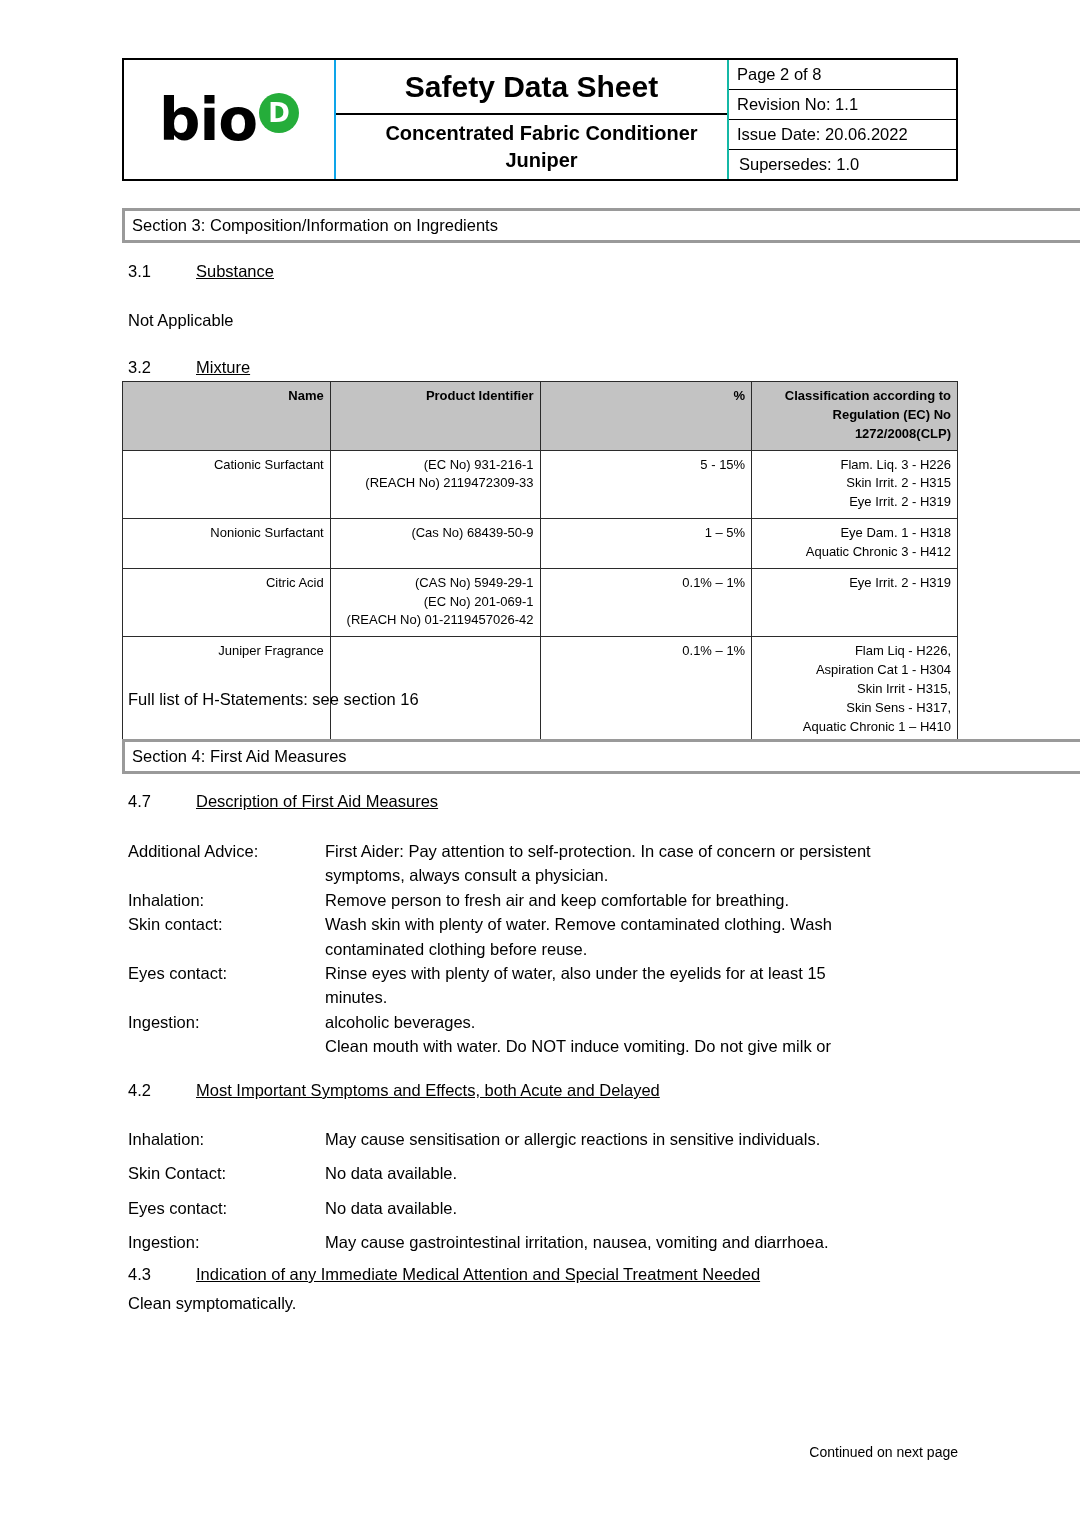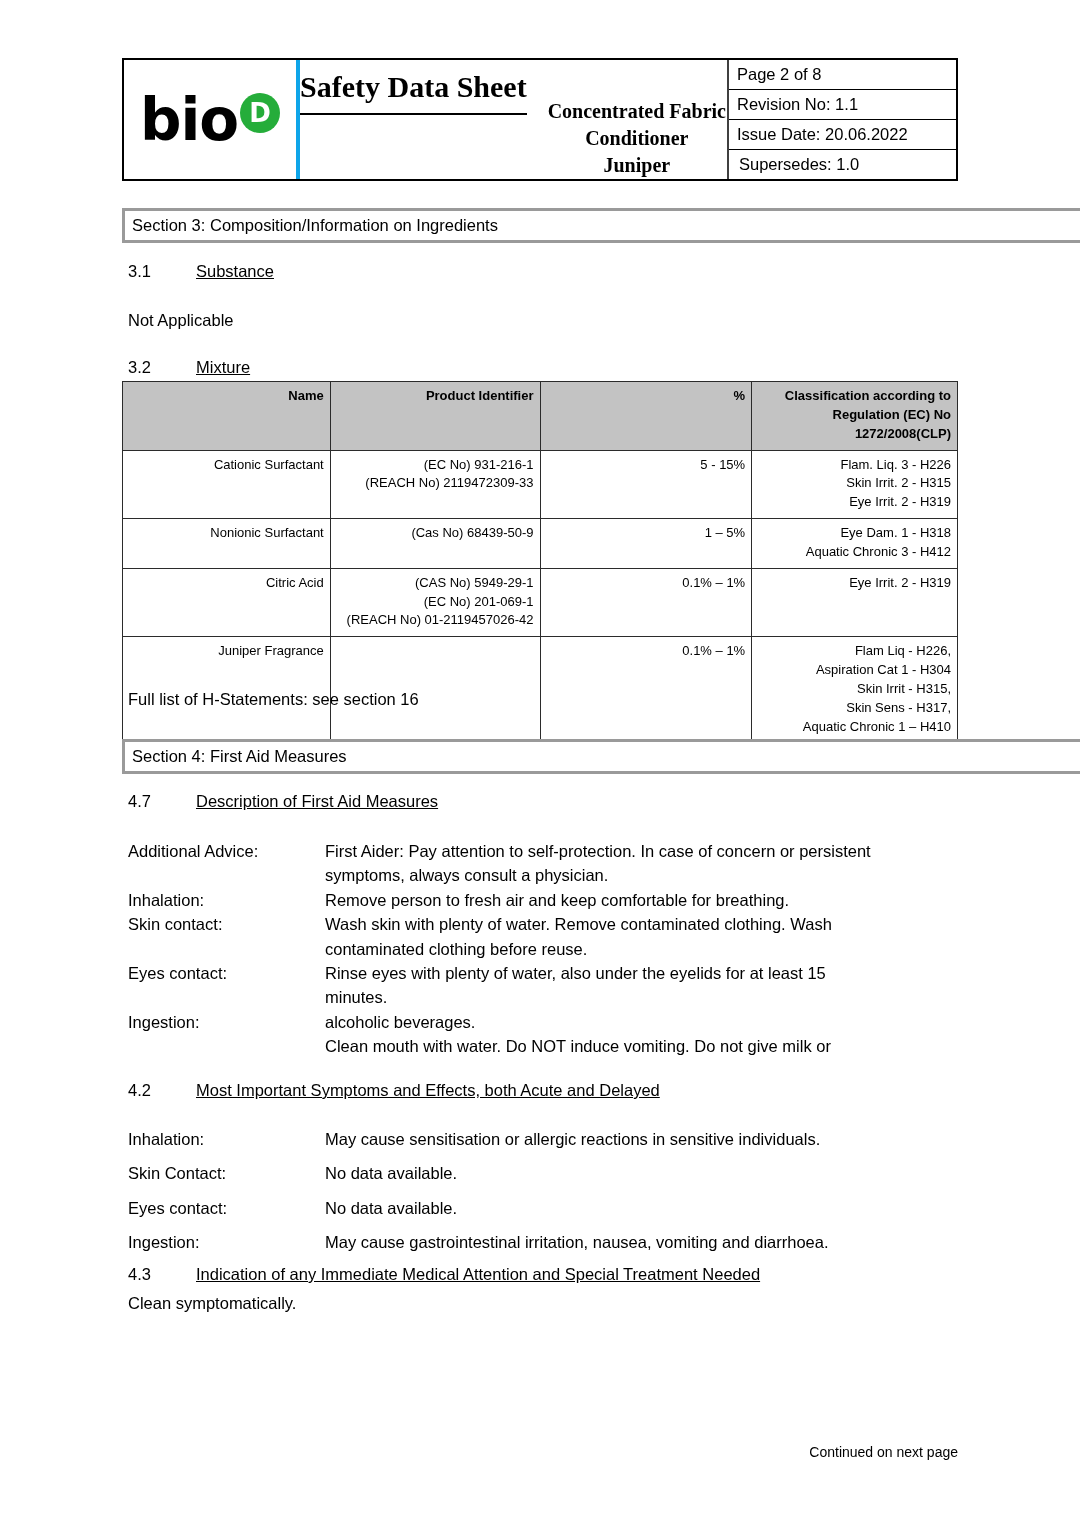--- a/index.html
+++ b/index.html
@@ -15,52 +15,51 @@
 
   .page { position:absolute; left:0; top:0; width:1080px; height:1527px; }
 
   
   .hdr {
     position:absolute; left:122px; top:58px; width:836px; height:123px;
     border:2px solid #000; border-collapse:collapse;
     display:flex;
   }
   .hdr-logo {
-    width:176px; border-right:4px solid #0ea5e9;
+    width:212px; border-right:2px solid #0ea5e9;
     display:flex; align-items:center; justify-content:center;
   }
   .logo-wrap { display:flex; align-items:center; }
   .logo-bio {
     font-family:"DejaVu Sans", sans-serif;
     font-weight:bold; font-size:58px; letter-spacing:-1px;
     line-height:1; color:#000;
   }
   .logo-dot {
     width:40px; height:40px; border-radius:50%;
     background:#25ad3a; color:#fff;
     display:flex; align-items:center; justify-content:center;
     font-family:"DejaVu Sans", sans-serif;
     font-weight:bold; font-size:26px; line-height:1;
     margin-left:2px; margin-top:-14px;
   }
   .hdr-mid {
-    flex:1; display:flex; flex-direction:row;
-    border-right:2px solid #404040;
-    font-family:Liberation Serif, serif;
+    flex:1; display:flex; flex-direction:column;
+    border-right:2px solid #14b8a6;
   }
   .hdr-mid-top {
     height:55px; border-bottom:2px solid #000;
     display:flex; align-items:center; justify-content:center;
   }
   .hdr-title {
     font-weight:bold; font-size:30px; letter-spacing:0px;
   }
   .hdr-mid-bot {
     flex:1; display:flex; flex-direction:column;
-    align-items:center; justify-content:flex-end;margin-left:20px;
+    align-items:center; justify-content:center;margin-left:20px;
   }
   .hdr-sub {
     font-weight:bold; font-size:20px; line-height:1.35; text-align:center;
   }
   .hdr-meta {
     width:227px; display:flex; flex-direction:column;
   }
   .hdr-meta-row {
     flex:1; display:flex; align-items:center;
     padding-left:8px; font-size:16.5px;

